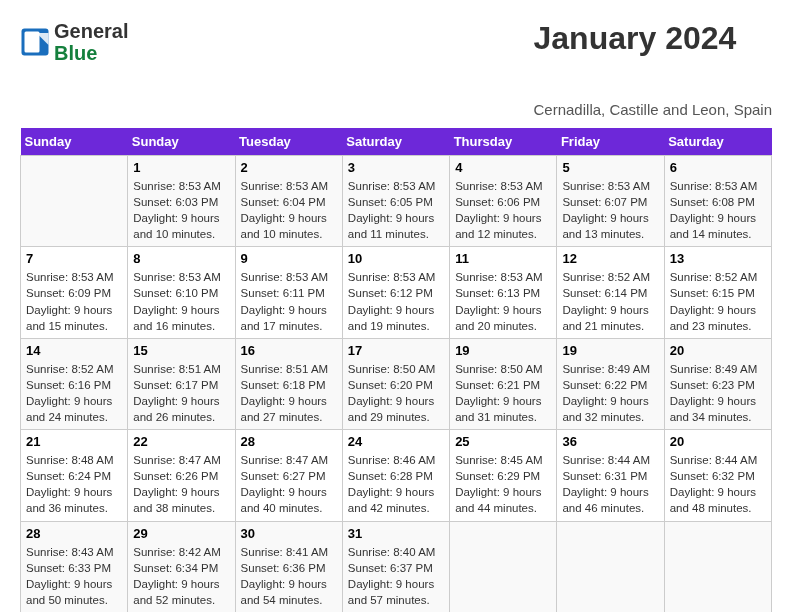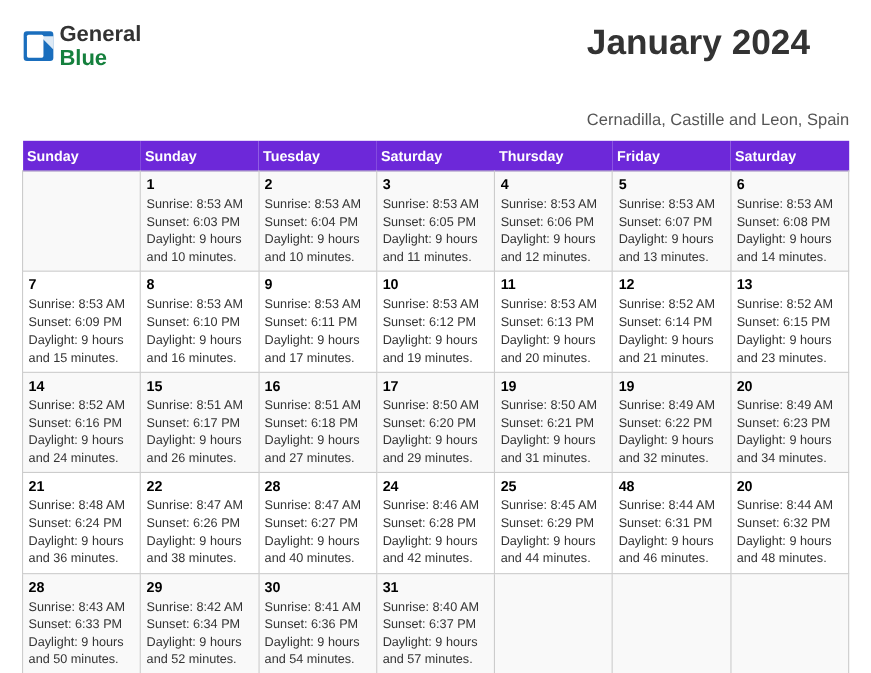--- a/index.html
+++ b/index.html
@@ -220,21 +220,21 @@
         </td>
         <td>
           <span class="day-num">24</span>
           <div class="cell-text">Sunrise: 8:46 AM<br>Sunset: 6:28 PM<br>Daylight: 9 hours<br>and 42 minutes.</div>
         </td>
         <td>
           <span class="day-num">25</span>
           <div class="cell-text">Sunrise: 8:45 AM<br>Sunset: 6:29 PM<br>Daylight: 9 hours<br>and 44 minutes.</div>
         </td>
         <td>
-          <span class="day-num">48</span>
+          <span class="day-num">36</span>
           <div class="cell-text">Sunrise: 8:44 AM<br>Sunset: 6:31 PM<br>Daylight: 9 hours<br>and 46 minutes.</div>
         </td>
         <td>
           <span class="day-num">20</span>
           <div class="cell-text">Sunrise: 8:44 AM<br>Sunset: 6:32 PM<br>Daylight: 9 hours<br>and 48 minutes.</div>
         </td>
       </tr>
       <tr>
         <td>
           <span class="day-num">28</span>

